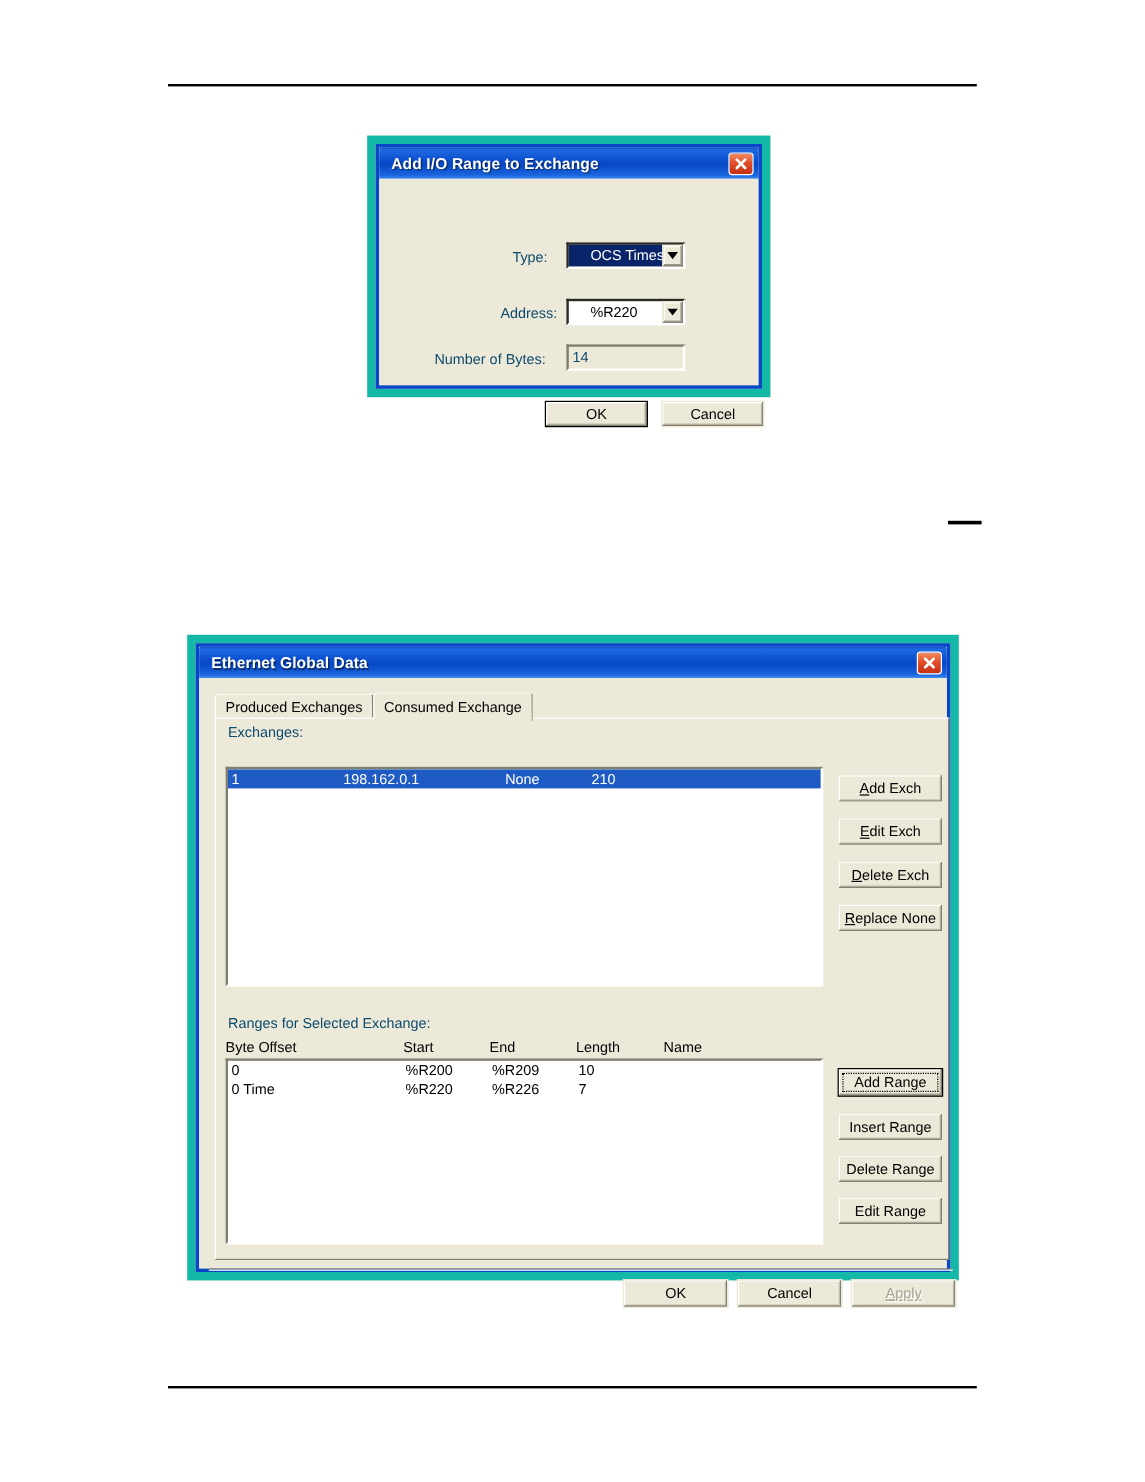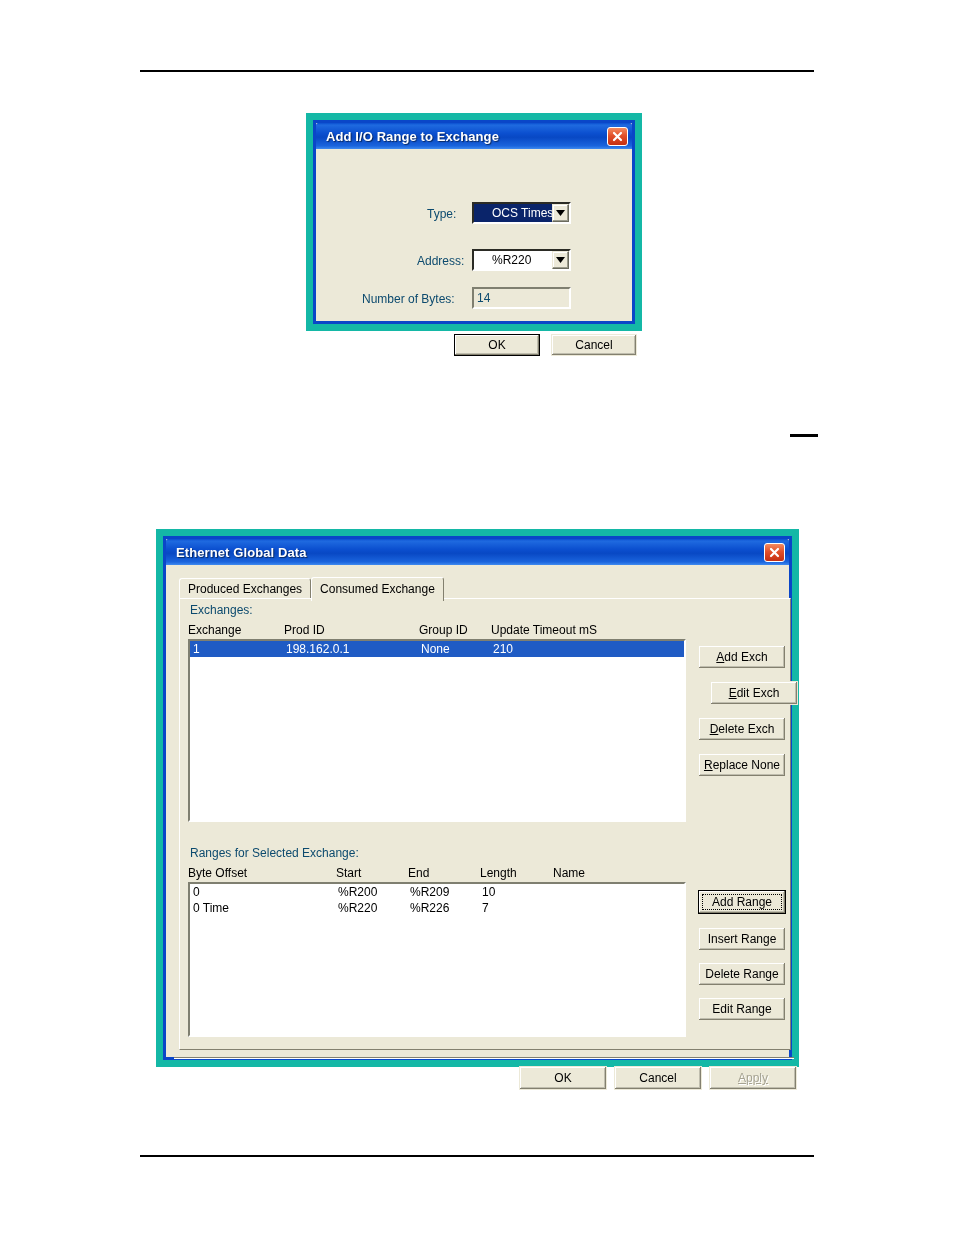--- a/index.html
+++ b/index.html
@@ -325,42 +325,36 @@
   <div class="dlg-body">
 
     <div class="tabstrip" style="left:13px; top:12px;">
       <div class="tab">Produced Exchanges</div>
       <div class="tab active">Consumed Exchange</div>
     </div>
     <div class="tabpanel" style="left:13px; top:33px; width:612px; height:452px;"></div>
 
     <span class="lbl" style="position:absolute; left:24px; top:38px;">Exchanges:</span>
 
-    <div class="colhdr" style="left:22px; top:58px; width:520px;">
-      <span style="width:96px">Exchange</span>
-      <span style="width:135px">Prod ID</span>
-      <span style="width:72px">Group ID</span>
-      <span>Update Timeout mS</span>
-    </div>
 
     <div class="listbox" style="left:22px; top:74px; width:498px; height:183px;">
       <div class="lb-row selected">
         <span style="width:96px; padding-left:3px; box-sizing:border-box;">1</span>
         <span style="width:135px">198.162.0.1</span>
         <span style="width:72px">None</span>
         <span>210</span>
       </div>
     </div>
 
     <div class="btn" style="left:532px; top:80px; width:88px; height:24px;">
       <span>
         <u>A</u><span>dd Exch</span>
       </span>
     </div>
-    <div class="btn" style="left:544px; top:116px; width:88px; height:24px;text-align:center;">
+    <div class="btn" style="left:532px; top:116px; width:88px; height:24px;text-align:center;">
       <span>
         <u>E</u><span>dit Exch</span>
       </span>
     </div>
     <div class="btn" style="left:532px; top:152px; width:88px; height:24px;">
       <span>
         <u>D</u><span>elete Exch</span>
       </span>
     </div>
     <div class="btn" style="left:532px; top:188px; width:88px; height:24px;">

